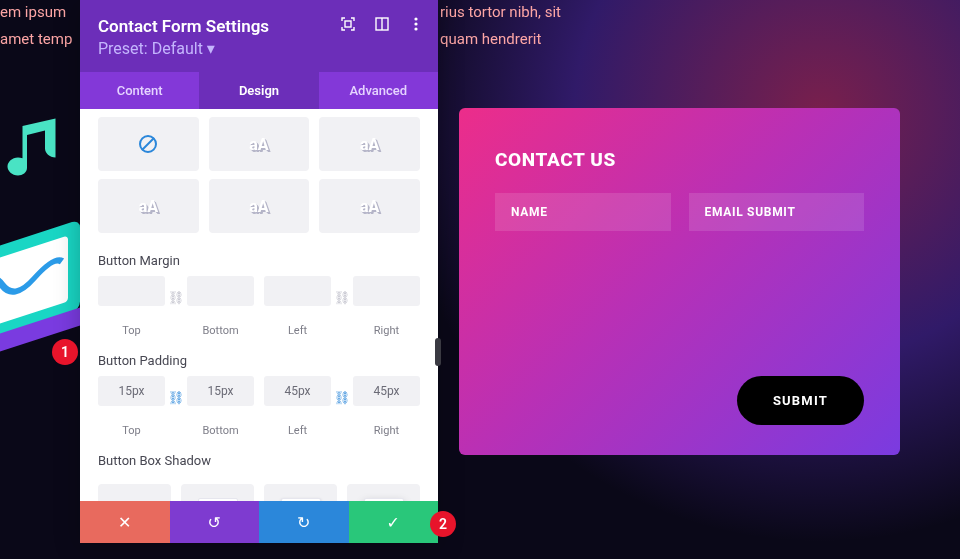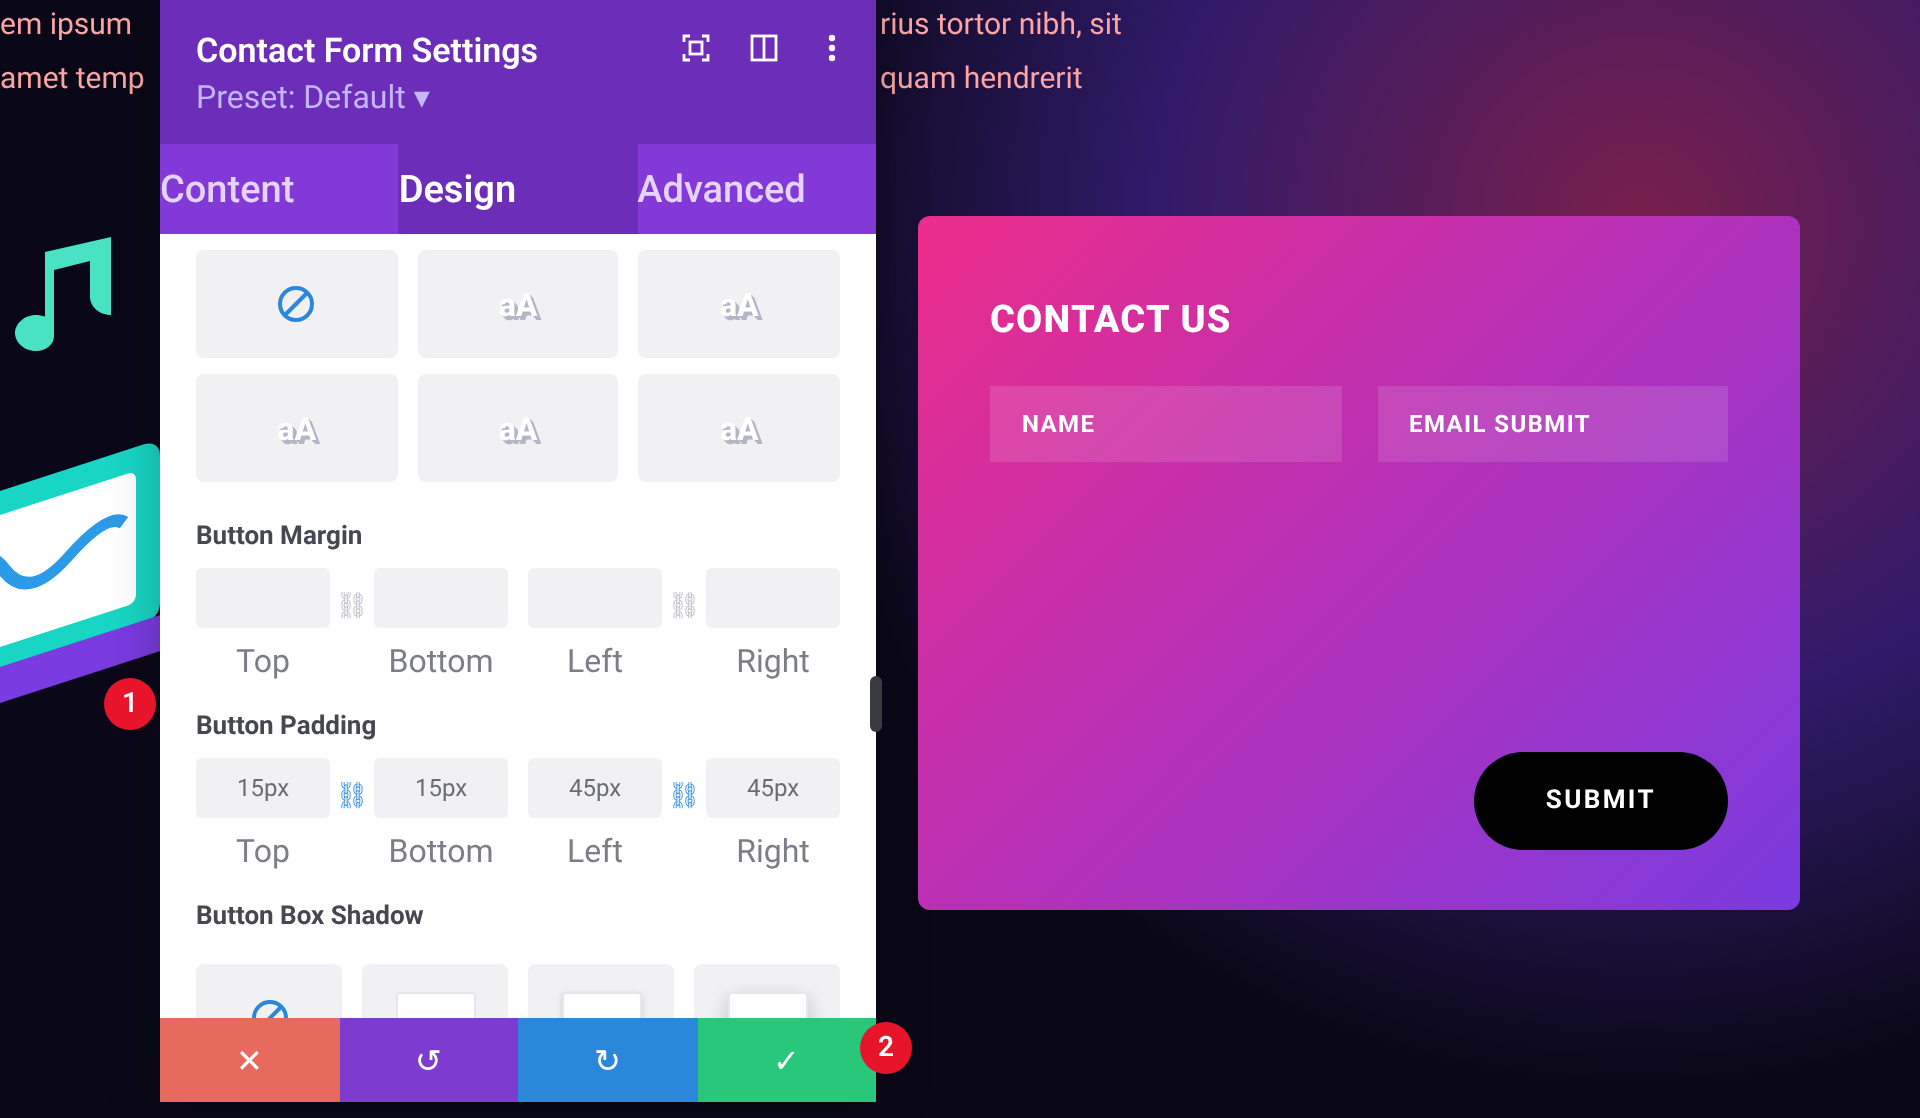--- a/index.html
+++ b/index.html
@@ -12,35 +12,35 @@
 .deco-note{position:absolute;top:108px;left:-12px;width:90px;height:90px}
 .deco-laptop{position:absolute;top:200px;left:-60px;width:180px;height:210px}
 
 .panel{position:absolute;top:0;left:80px;width:358px;background:#fff;box-shadow:0 4px 24px rgba(0,0,0,.25)}
 .panel-hd{background:#6c2eb9;padding:16px 18px 14px}
 .panel-title{color:#fff;font-size:17px;font-weight:600}
 .panel-preset{color:#c4b5fd;font-size:16px;margin-top:3px}
 .panel-hd-icons{position:absolute;top:16px;right:14px;display:flex;gap:18px}
 .hd-ic{width:16px;height:16px;color:#fff;display:flex;align-items:center;justify-content:center;cursor:pointer}
 .tabs{background:#8338d8;display:flex}
-.tab{flex:1;padding:11px 0;color:#e5d4ff;font-size:19px;font-weight:500;cursor:pointer}
+.tab{flex:1;text-align:center;padding:11px 0;color:#e5d4ff;font-size:13px;font-weight:500;cursor:pointer}
 .tab.active{background:#6c2eb9;color:#fff;font-weight:600}
 
 .panel-body{background:#fff;padding:0 0 6px;height:392px;overflow:hidden}
 .opt-row{display:flex;gap:10px;padding:8px 18px 4px}
 .opt-tile{flex:1;height:54px;background:#f1f1f4;border-radius:4px;display:flex;align-items:center;justify-content:center;cursor:pointer}
 .opt-tile.none{color:#2b87da}
 .opt-tile .aa{font-size:16px;font-weight:800;color:#fff;text-shadow:1px 1px 0 #b5b5c8,2px 2px 0 #b5b5c8}
-.sec-label{font-size:13px;color:#474752;padding:16px 18px 8px;font-weight:700}
+.sec-label{font-size:13px;color:#474752;padding:16px 18px 8px;font-weight:400}
 .mp-row{display:flex;padding:0 18px;align-items:stretch}
 .mp-group{flex:1;display:flex;gap:0}
 .mp-group + .mp-group{margin-left:10px}
 .mp-cell{flex:1;text-align:center}
 .mp-input{width:100%;height:30px;background:#f1f1f4;border:none;border-radius:3px;text-align:center;font-size:12px;color:#6b6b76}
-.mp-lbl{font-size:16px;color:#7d7d88;margin-top:7px}
+.mp-lbl{font-size:11px;color:#7d7d88;margin-top:18px}
 .mp-link{width:22px;display:flex;align-items:center;justify-content:center;color:#b8b8c4;font-size:13px;padding-bottom:18px}
 .mp-link.on{color:#2b87da}
 .shadow-box{width:40px;height:26px;background:#fff;border:1px solid #e6e6ee;border-radius:2px}
 .sh1{box-shadow:0 1px 3px rgba(0,0,0,.15)}
 .sh2{box-shadow:0 4px 10px rgba(0,0,0,.22)}
 
 .panel-ft{display:flex;height:42px}
 .ft-btn{flex:1;display:flex;align-items:center;justify-content:center;color:#fff;font-size:16px;cursor:pointer}
 .ft-cancel{background:#e86a5e}
 .ft-undo{background:#7e3bd0}

